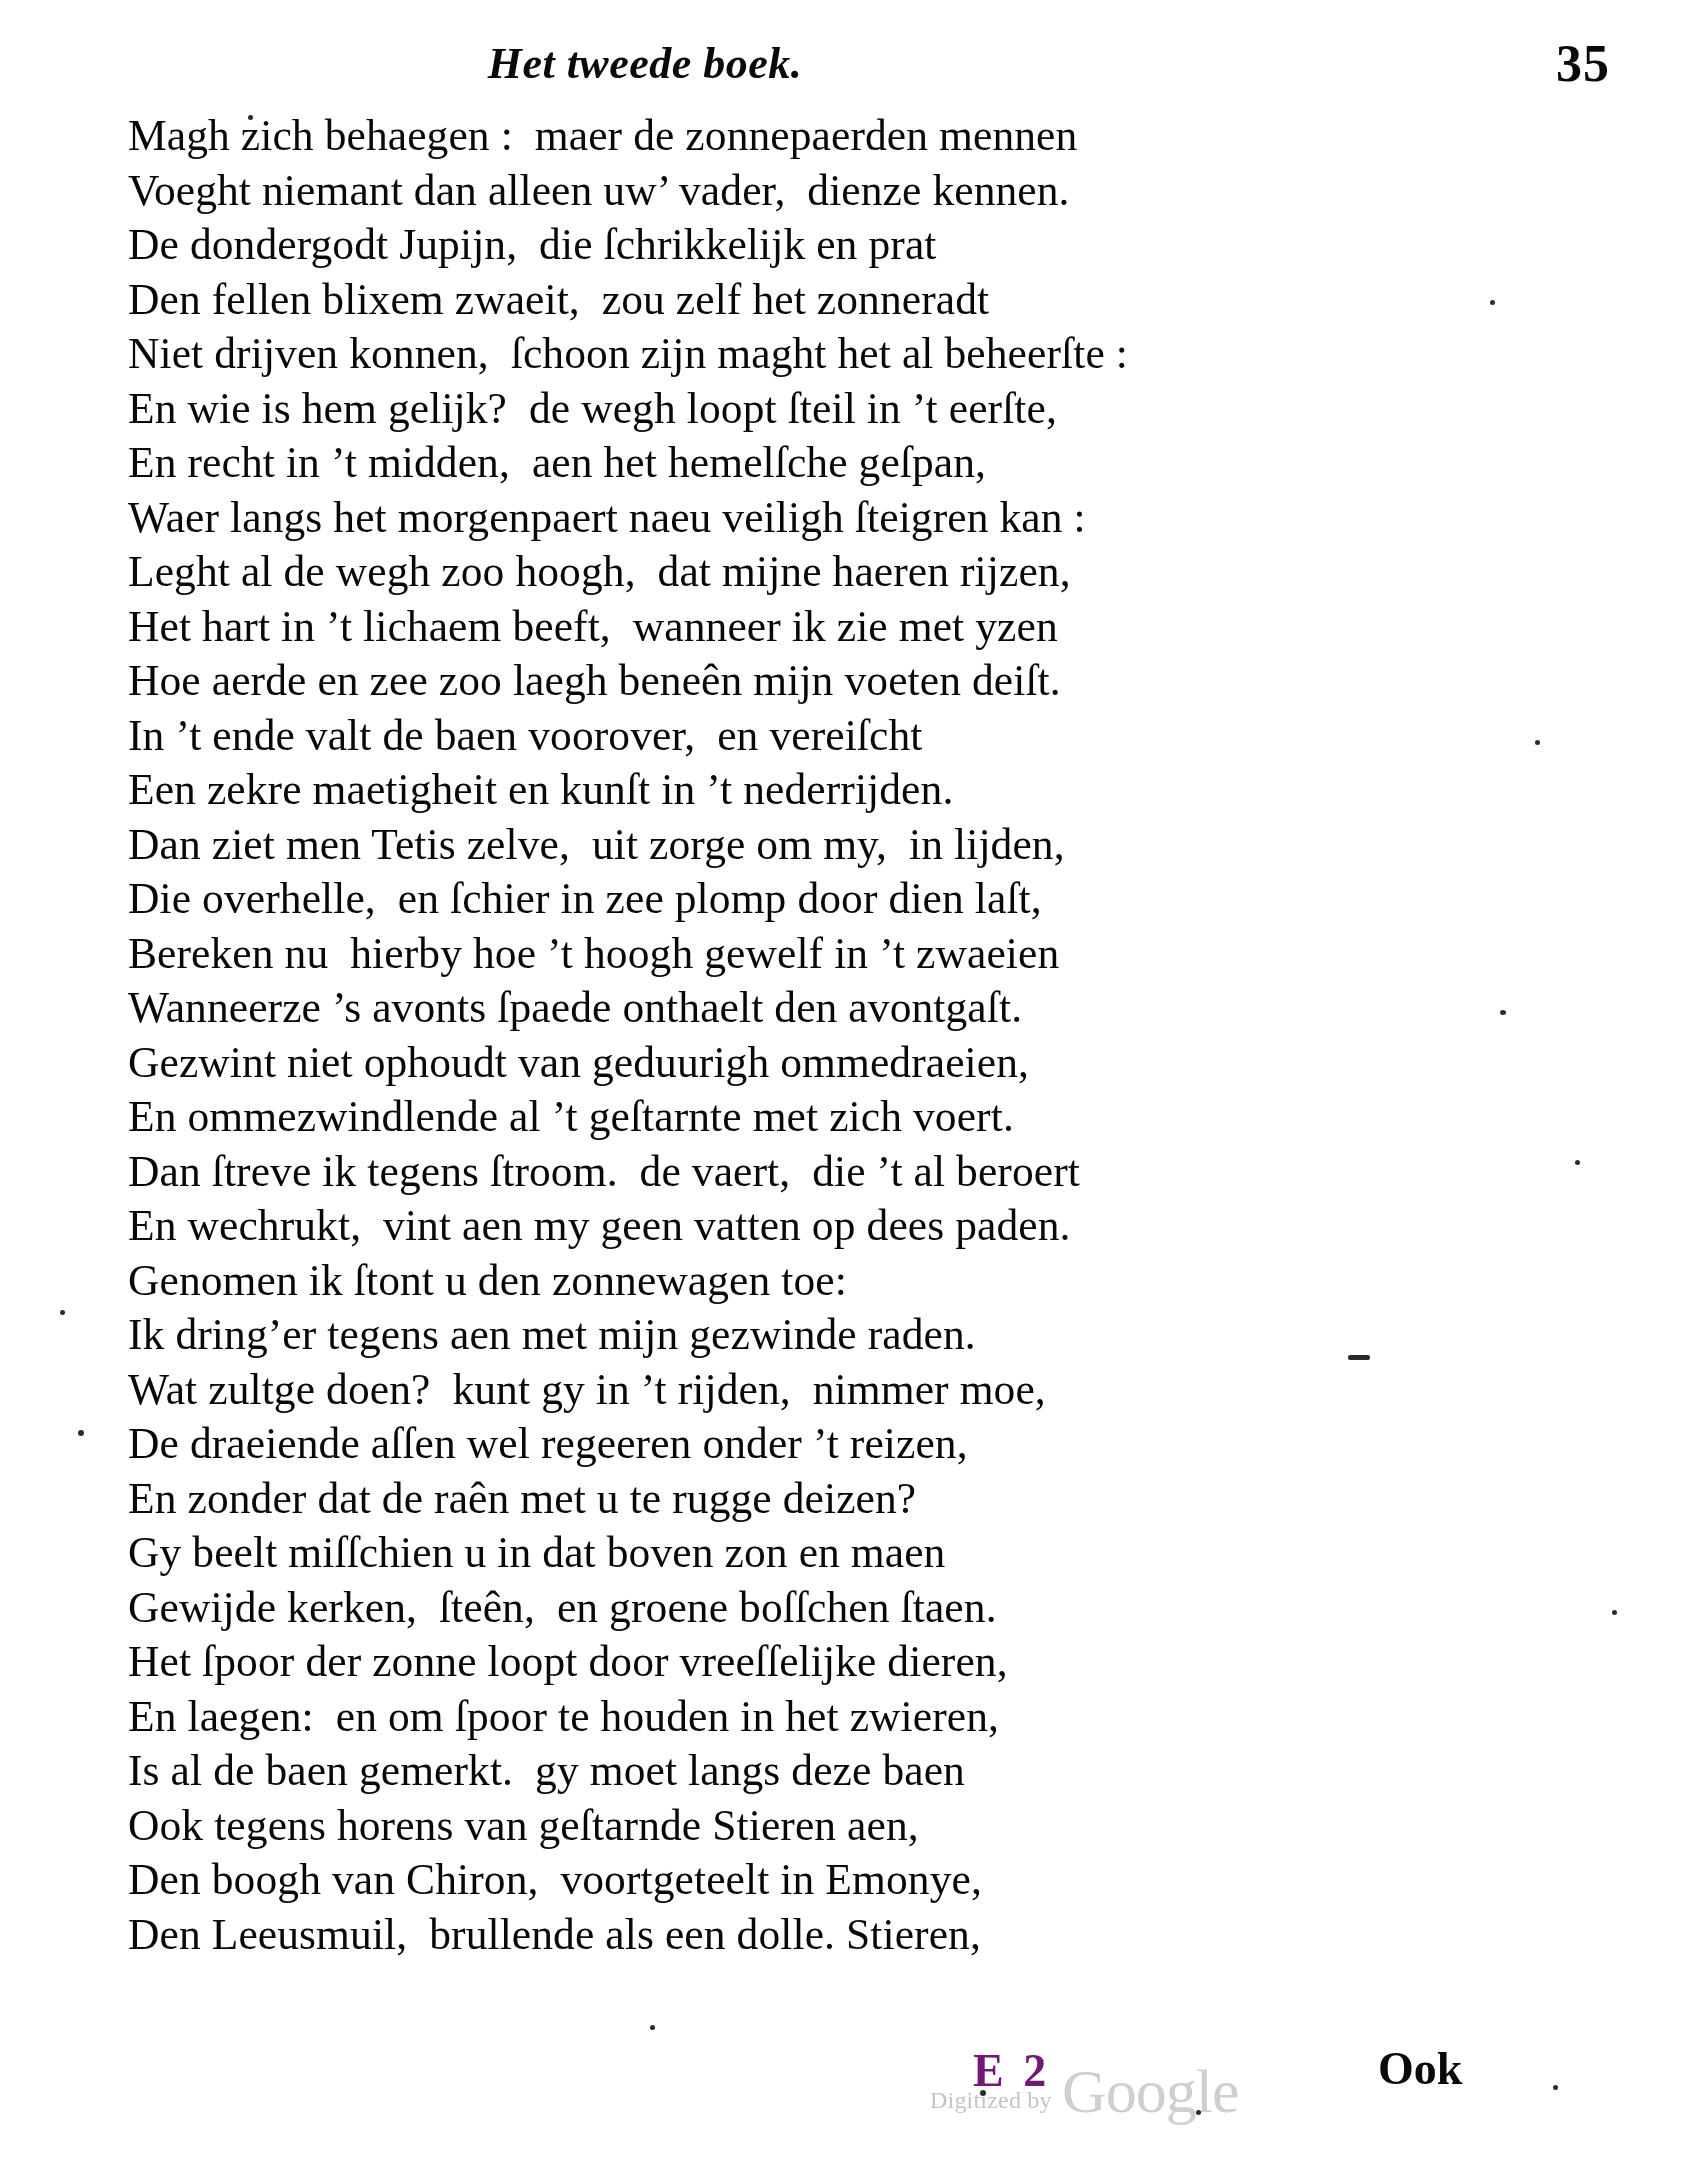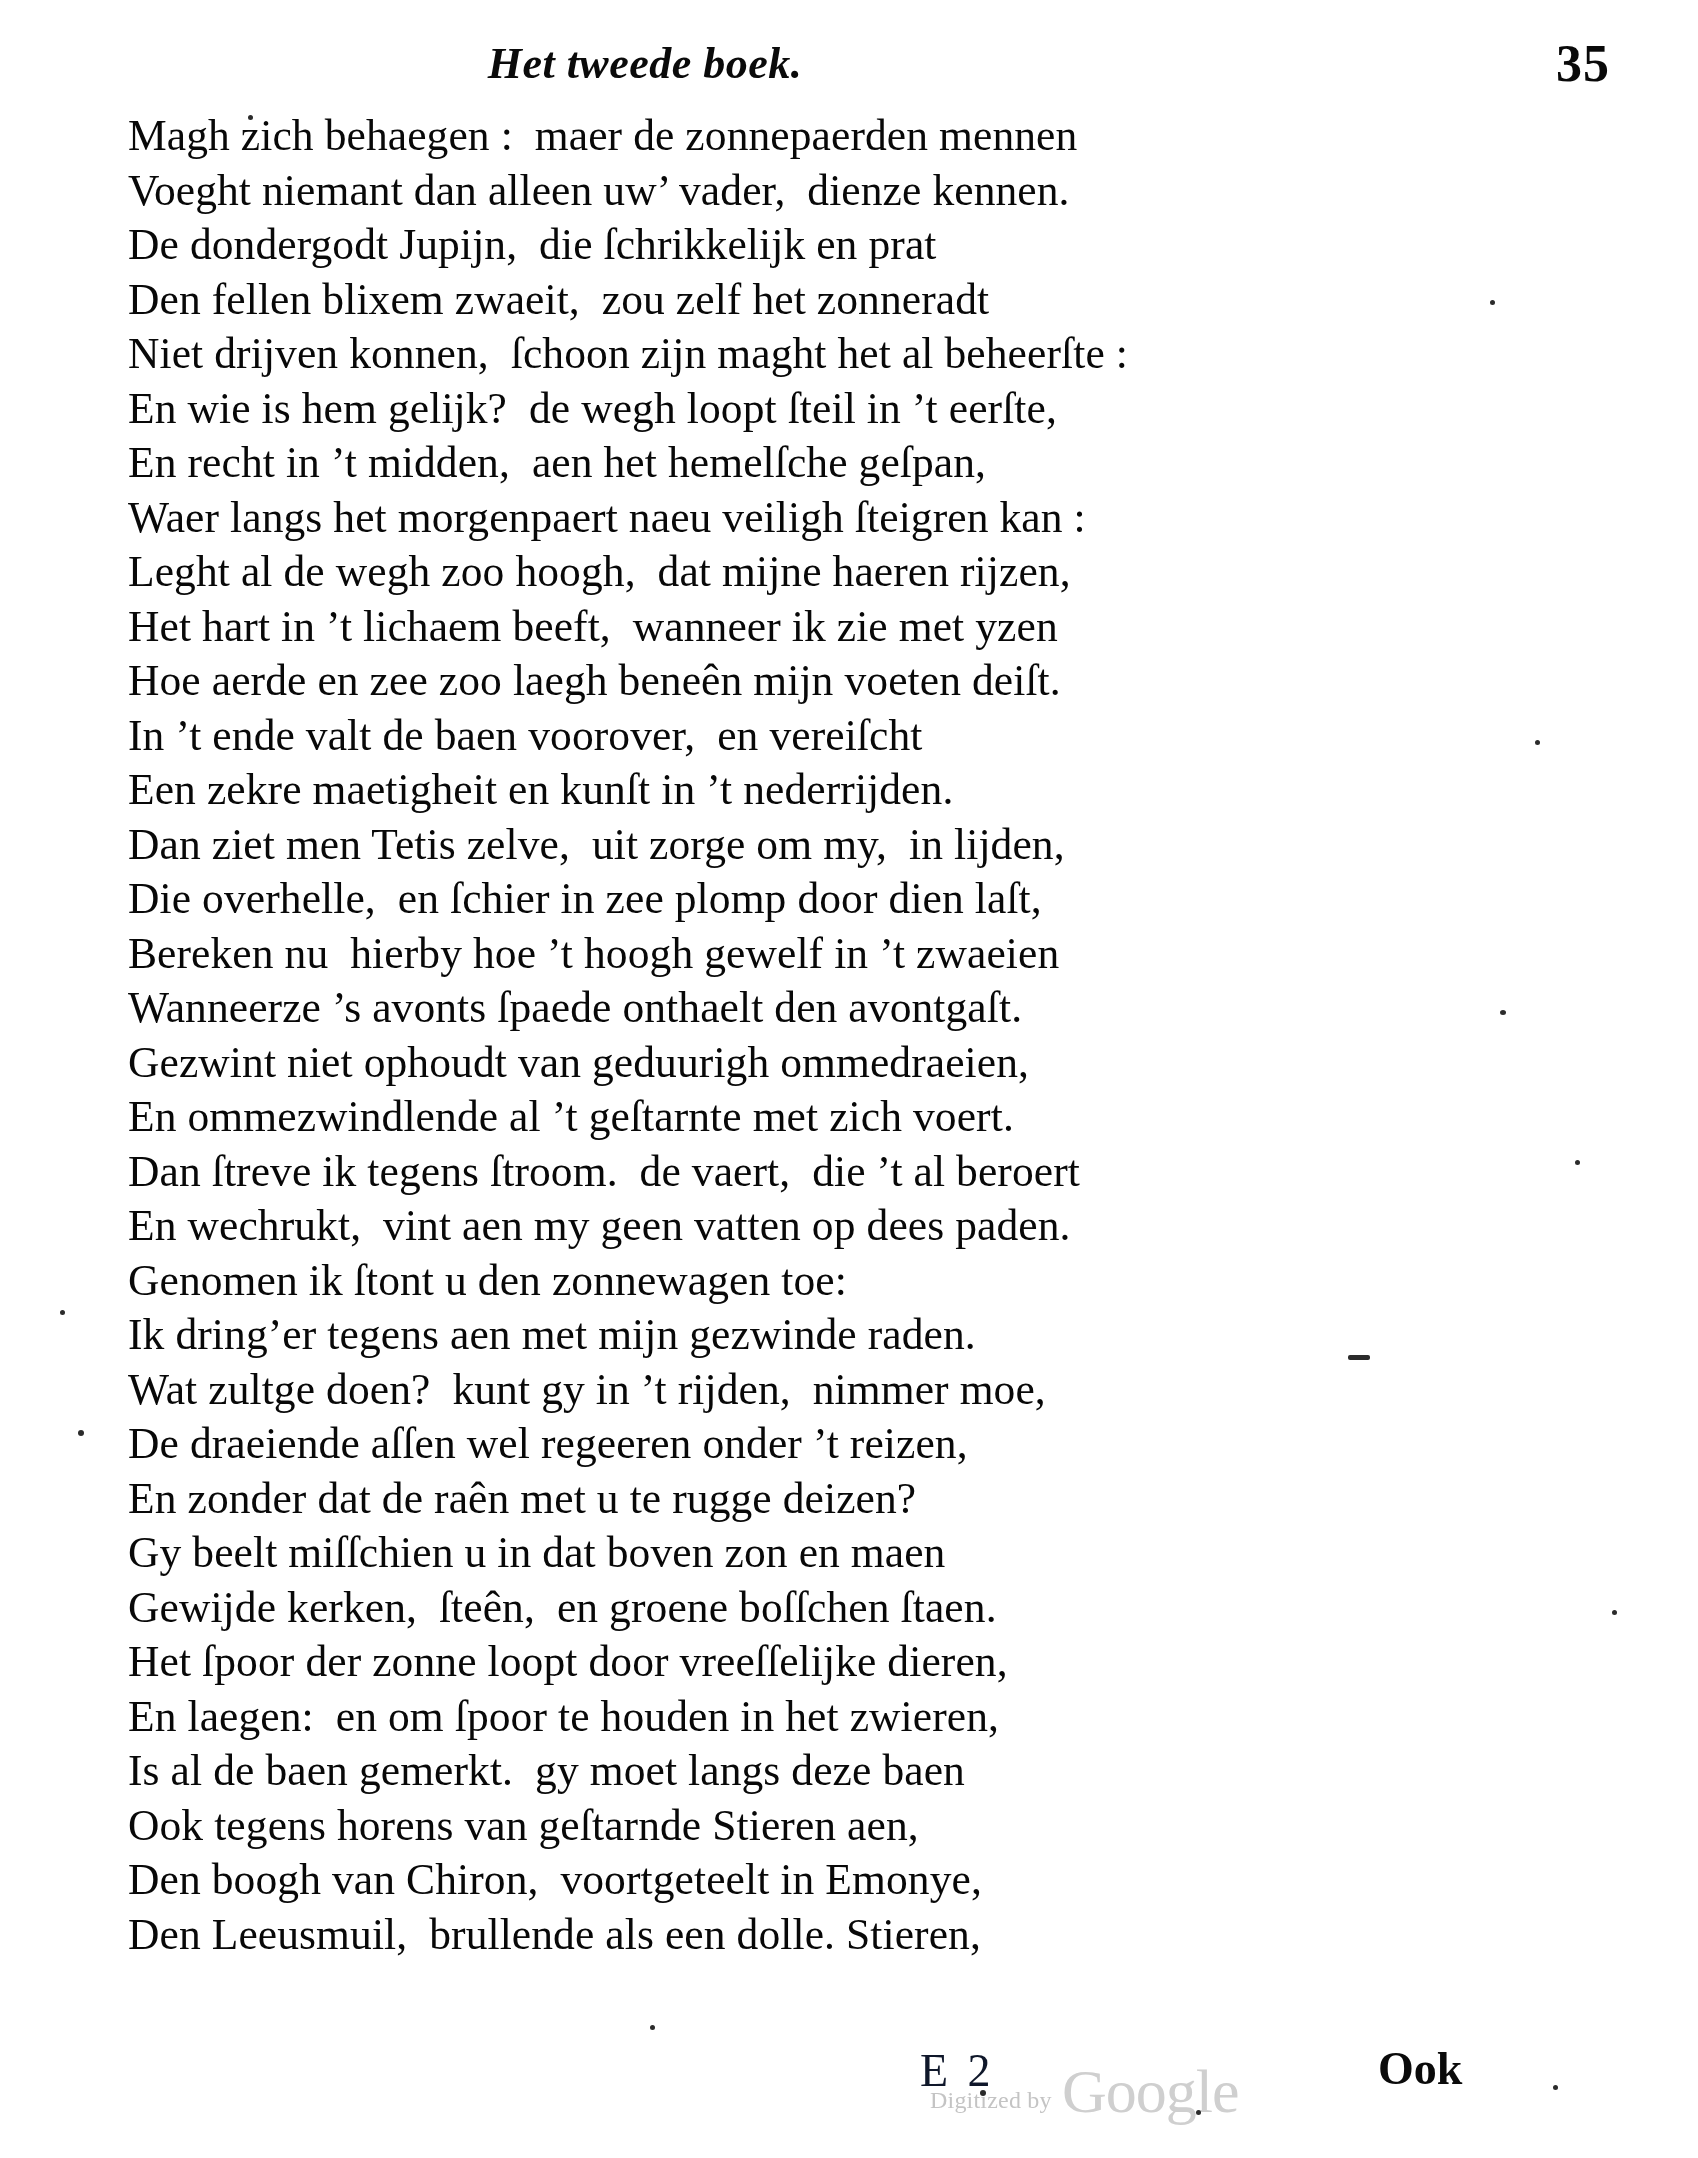--- a/index.html
+++ b/index.html
@@ -70,26 +70,26 @@
   
   .footer {
     position: absolute;
     left: 0;
     top: 2020px;
     width: 1698px;
     height: 120px;
   }
   .signature-mark {
     position: absolute;
-    left: 920px;
+    left: 973px;
     top: 24px;
     font-size: 46px;
-    font-weight: 400;
+    font-weight: 700;
     letter-spacing: 4px;
-    color: #0f172a;
+    color: #701a75;
   }
   .catchword {
     position: absolute;
     left: 1378px;
     top: 22px;
     font-size: 46px;
     font-weight: 700;
     color: #0a0a0a;
   }
   .watermark {

